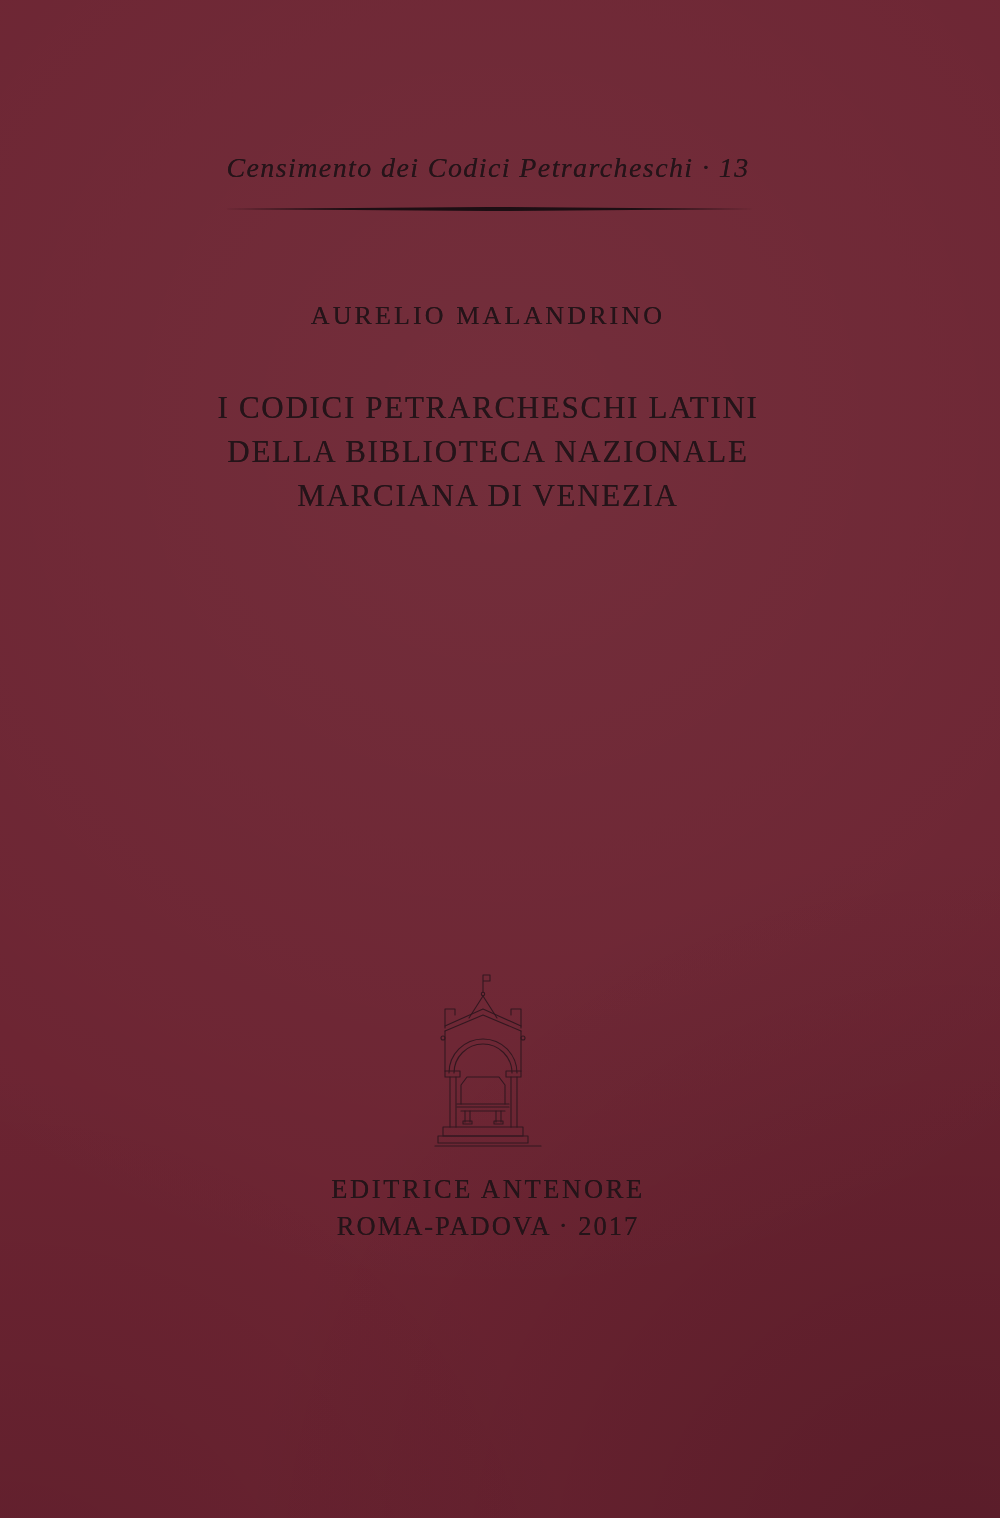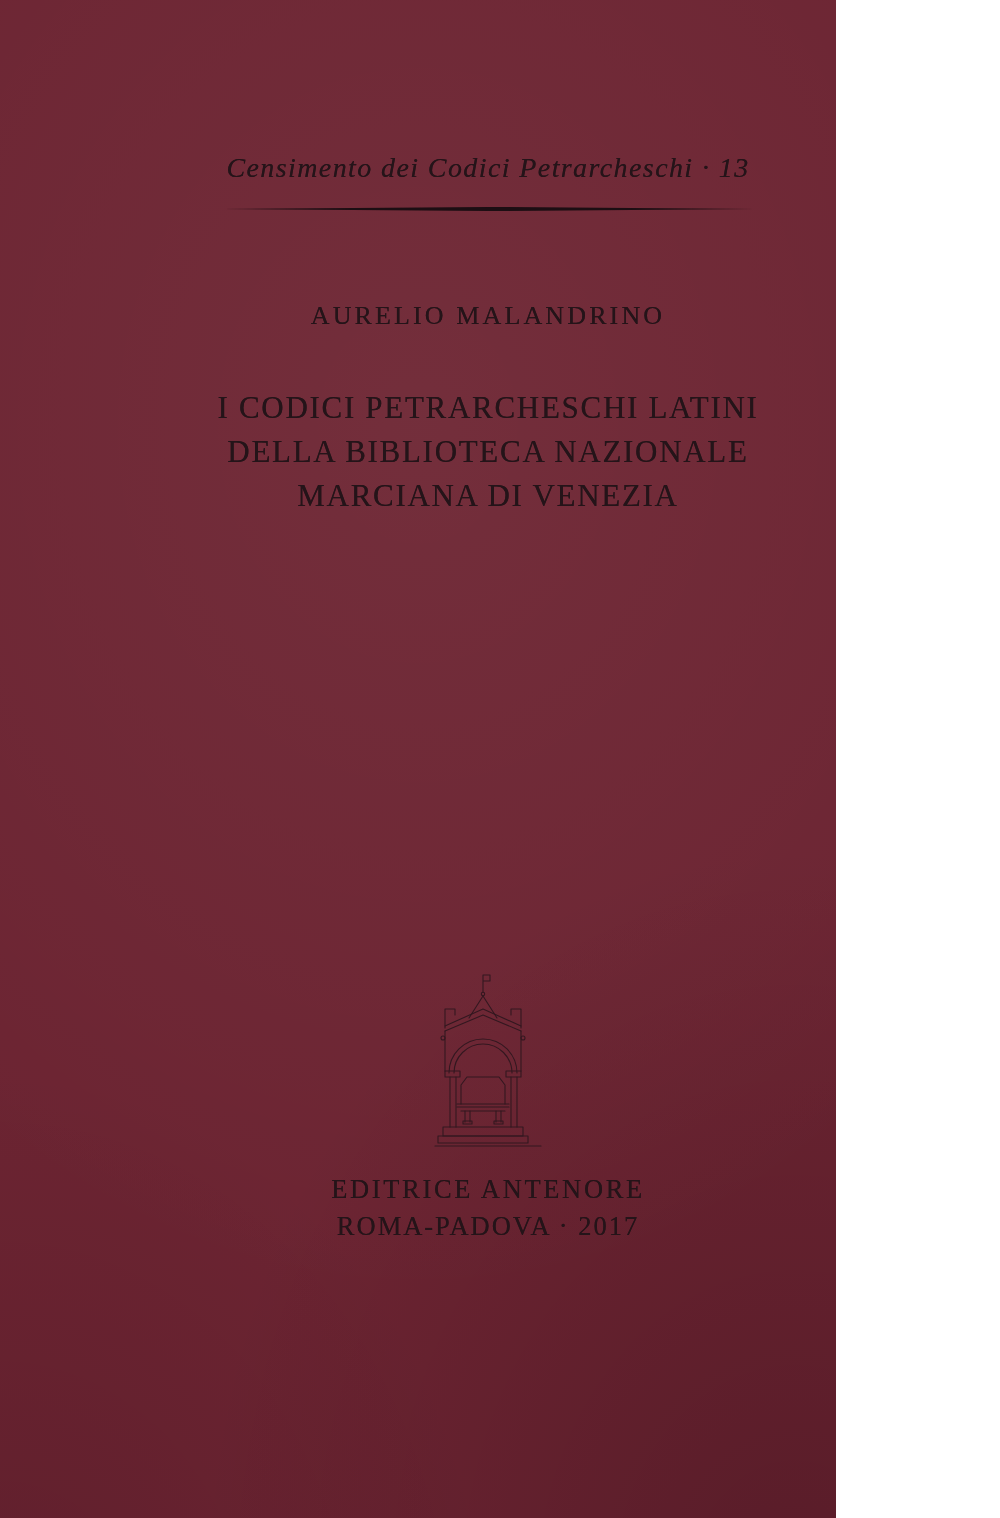--- a/index.html
+++ b/index.html
@@ -5,21 +5,21 @@
   html, body {
     margin: 0;
     padding: 0;
     width: 1000px;
     height: 1518px;
     overflow: hidden;
     font-family: "Liberation Serif", "DejaVu Serif", serif;
   }
   .cover {
     position: relative;
-    width: 836px;
+    width: 1000px;
     height: 1518px;
     background:
       radial-gradient(145% 95% at 50% 28%, rgba(255,240,235,0.05), rgba(255,240,235,0) 62%),
       radial-gradient(130% 90% at 95% 105%, rgba(20,0,8,0.22), rgba(20,0,8,0) 55%),
       radial-gradient(120% 80% at 0% 110%, rgba(20,0,8,0.14), rgba(20,0,8,0) 50%),
       #6c2432;
   }
   .content {
     position: absolute;
     left: -12px;

